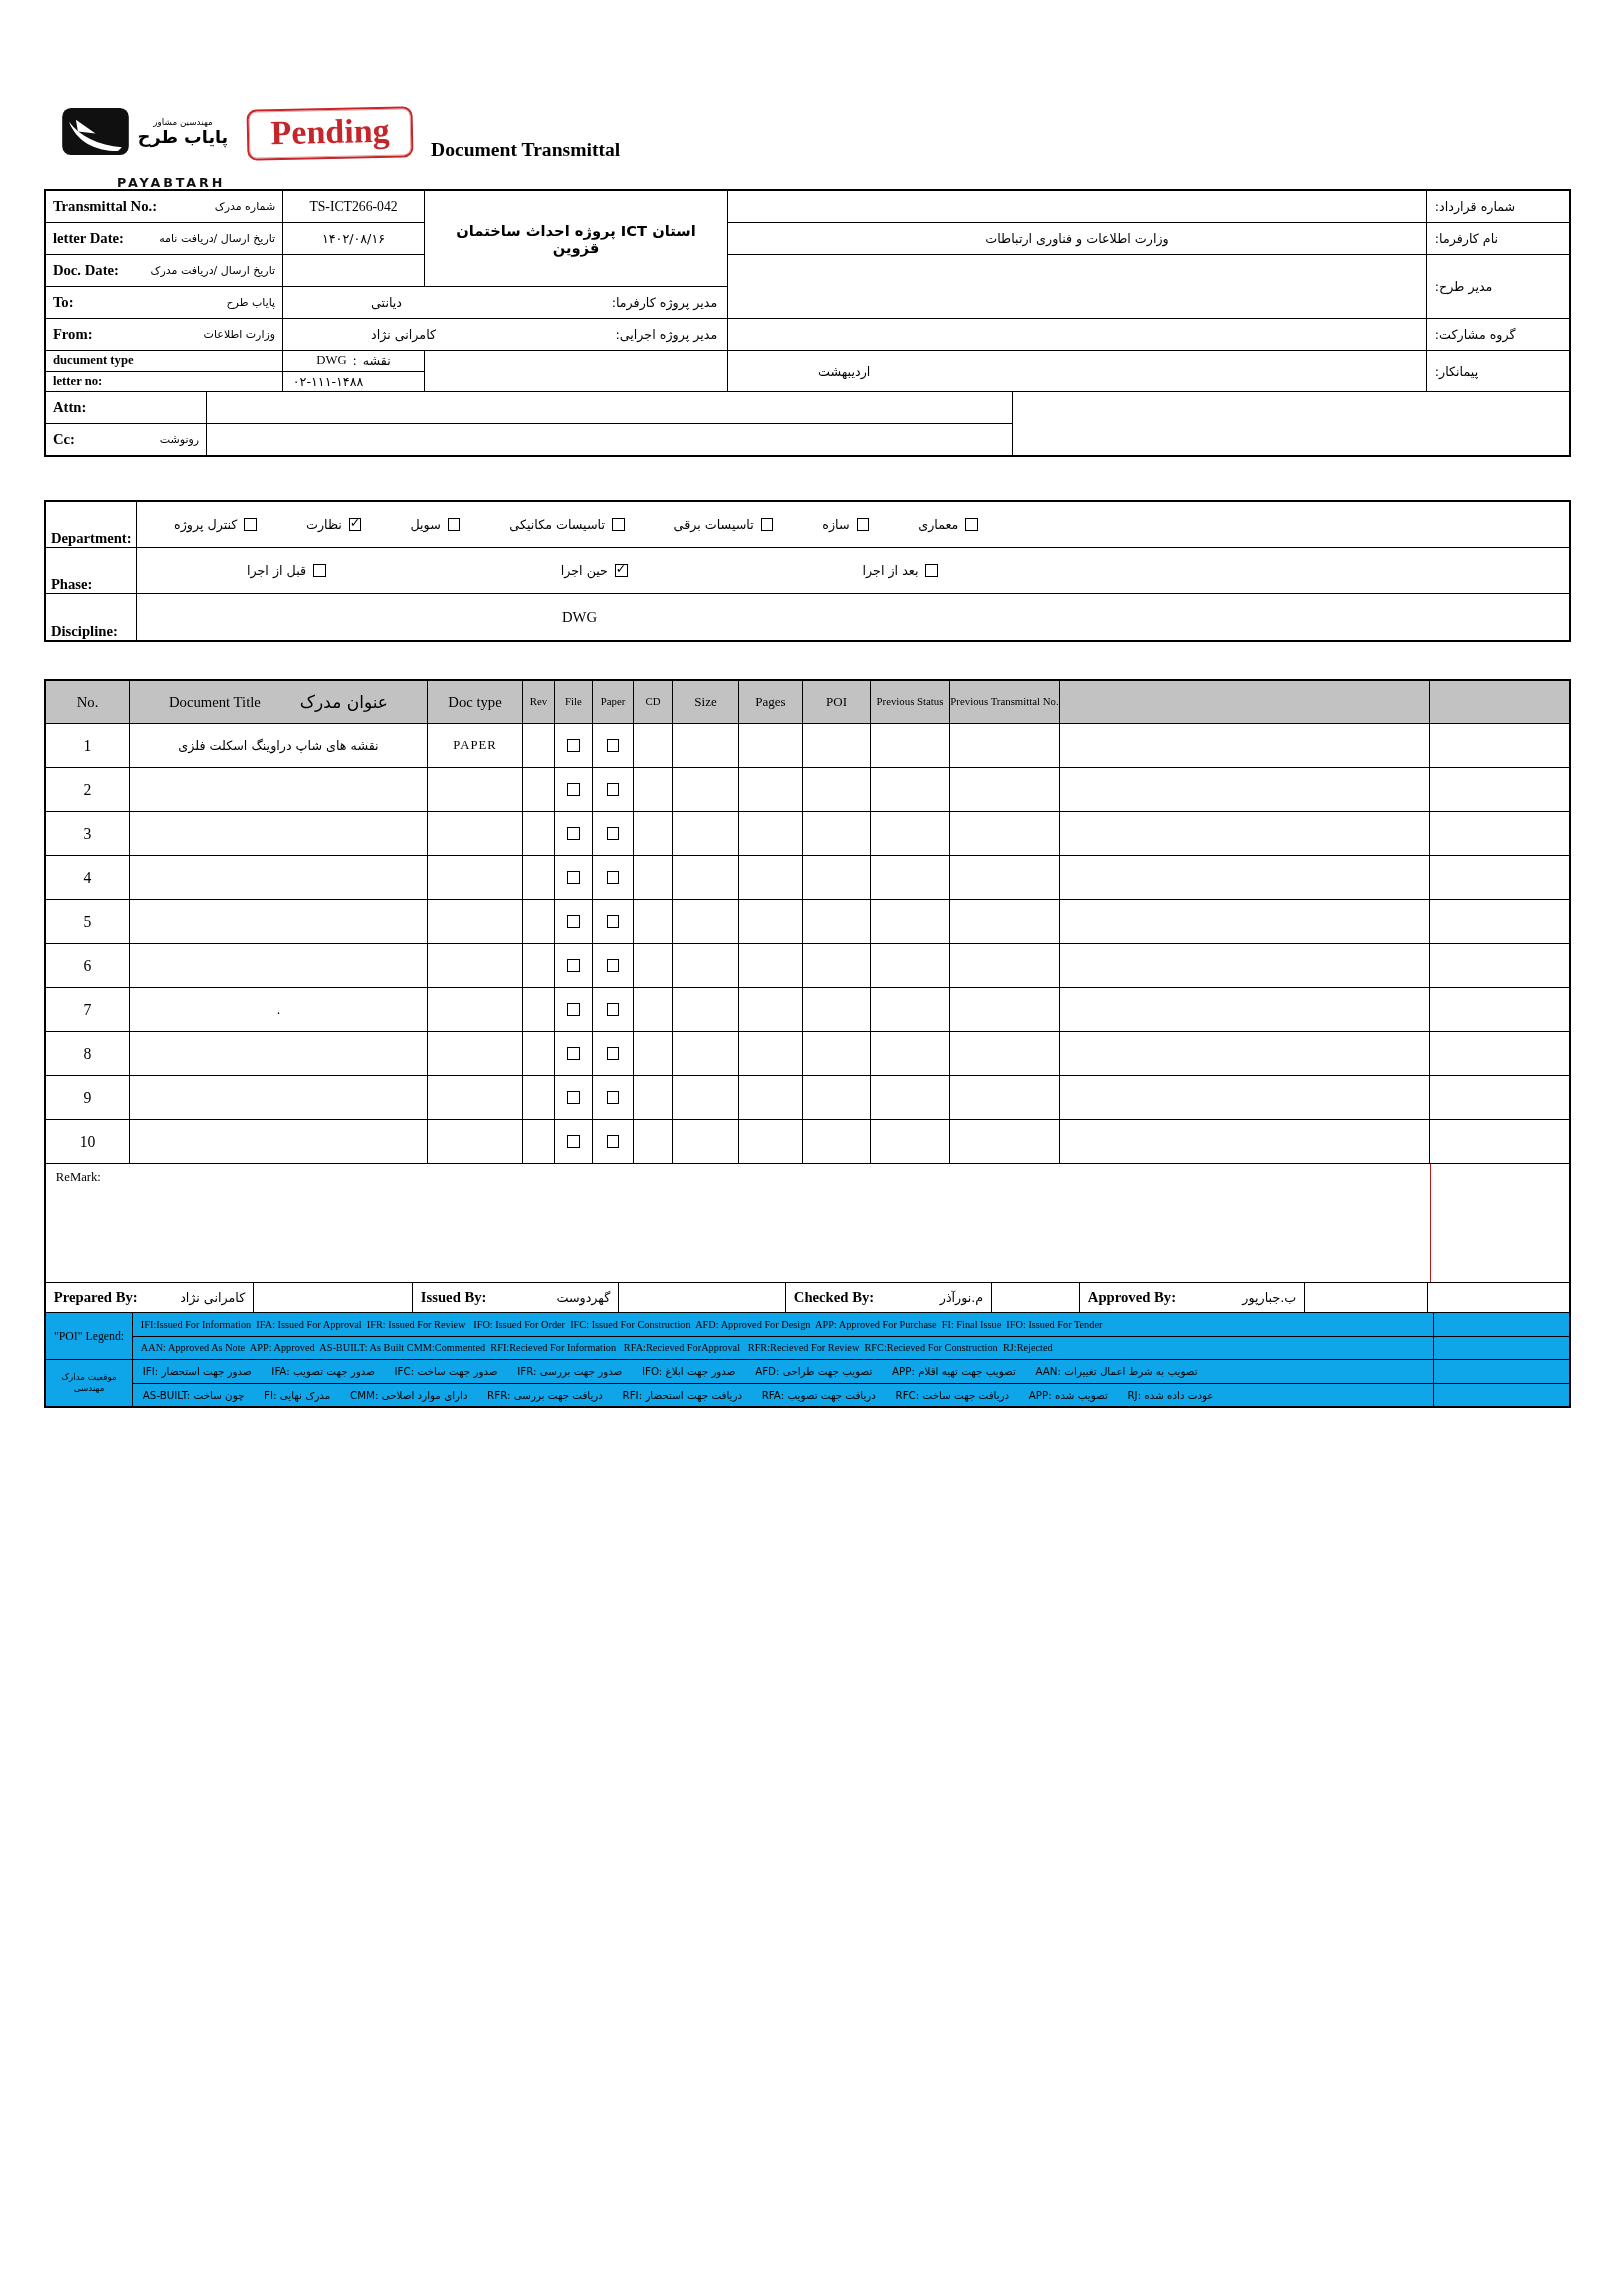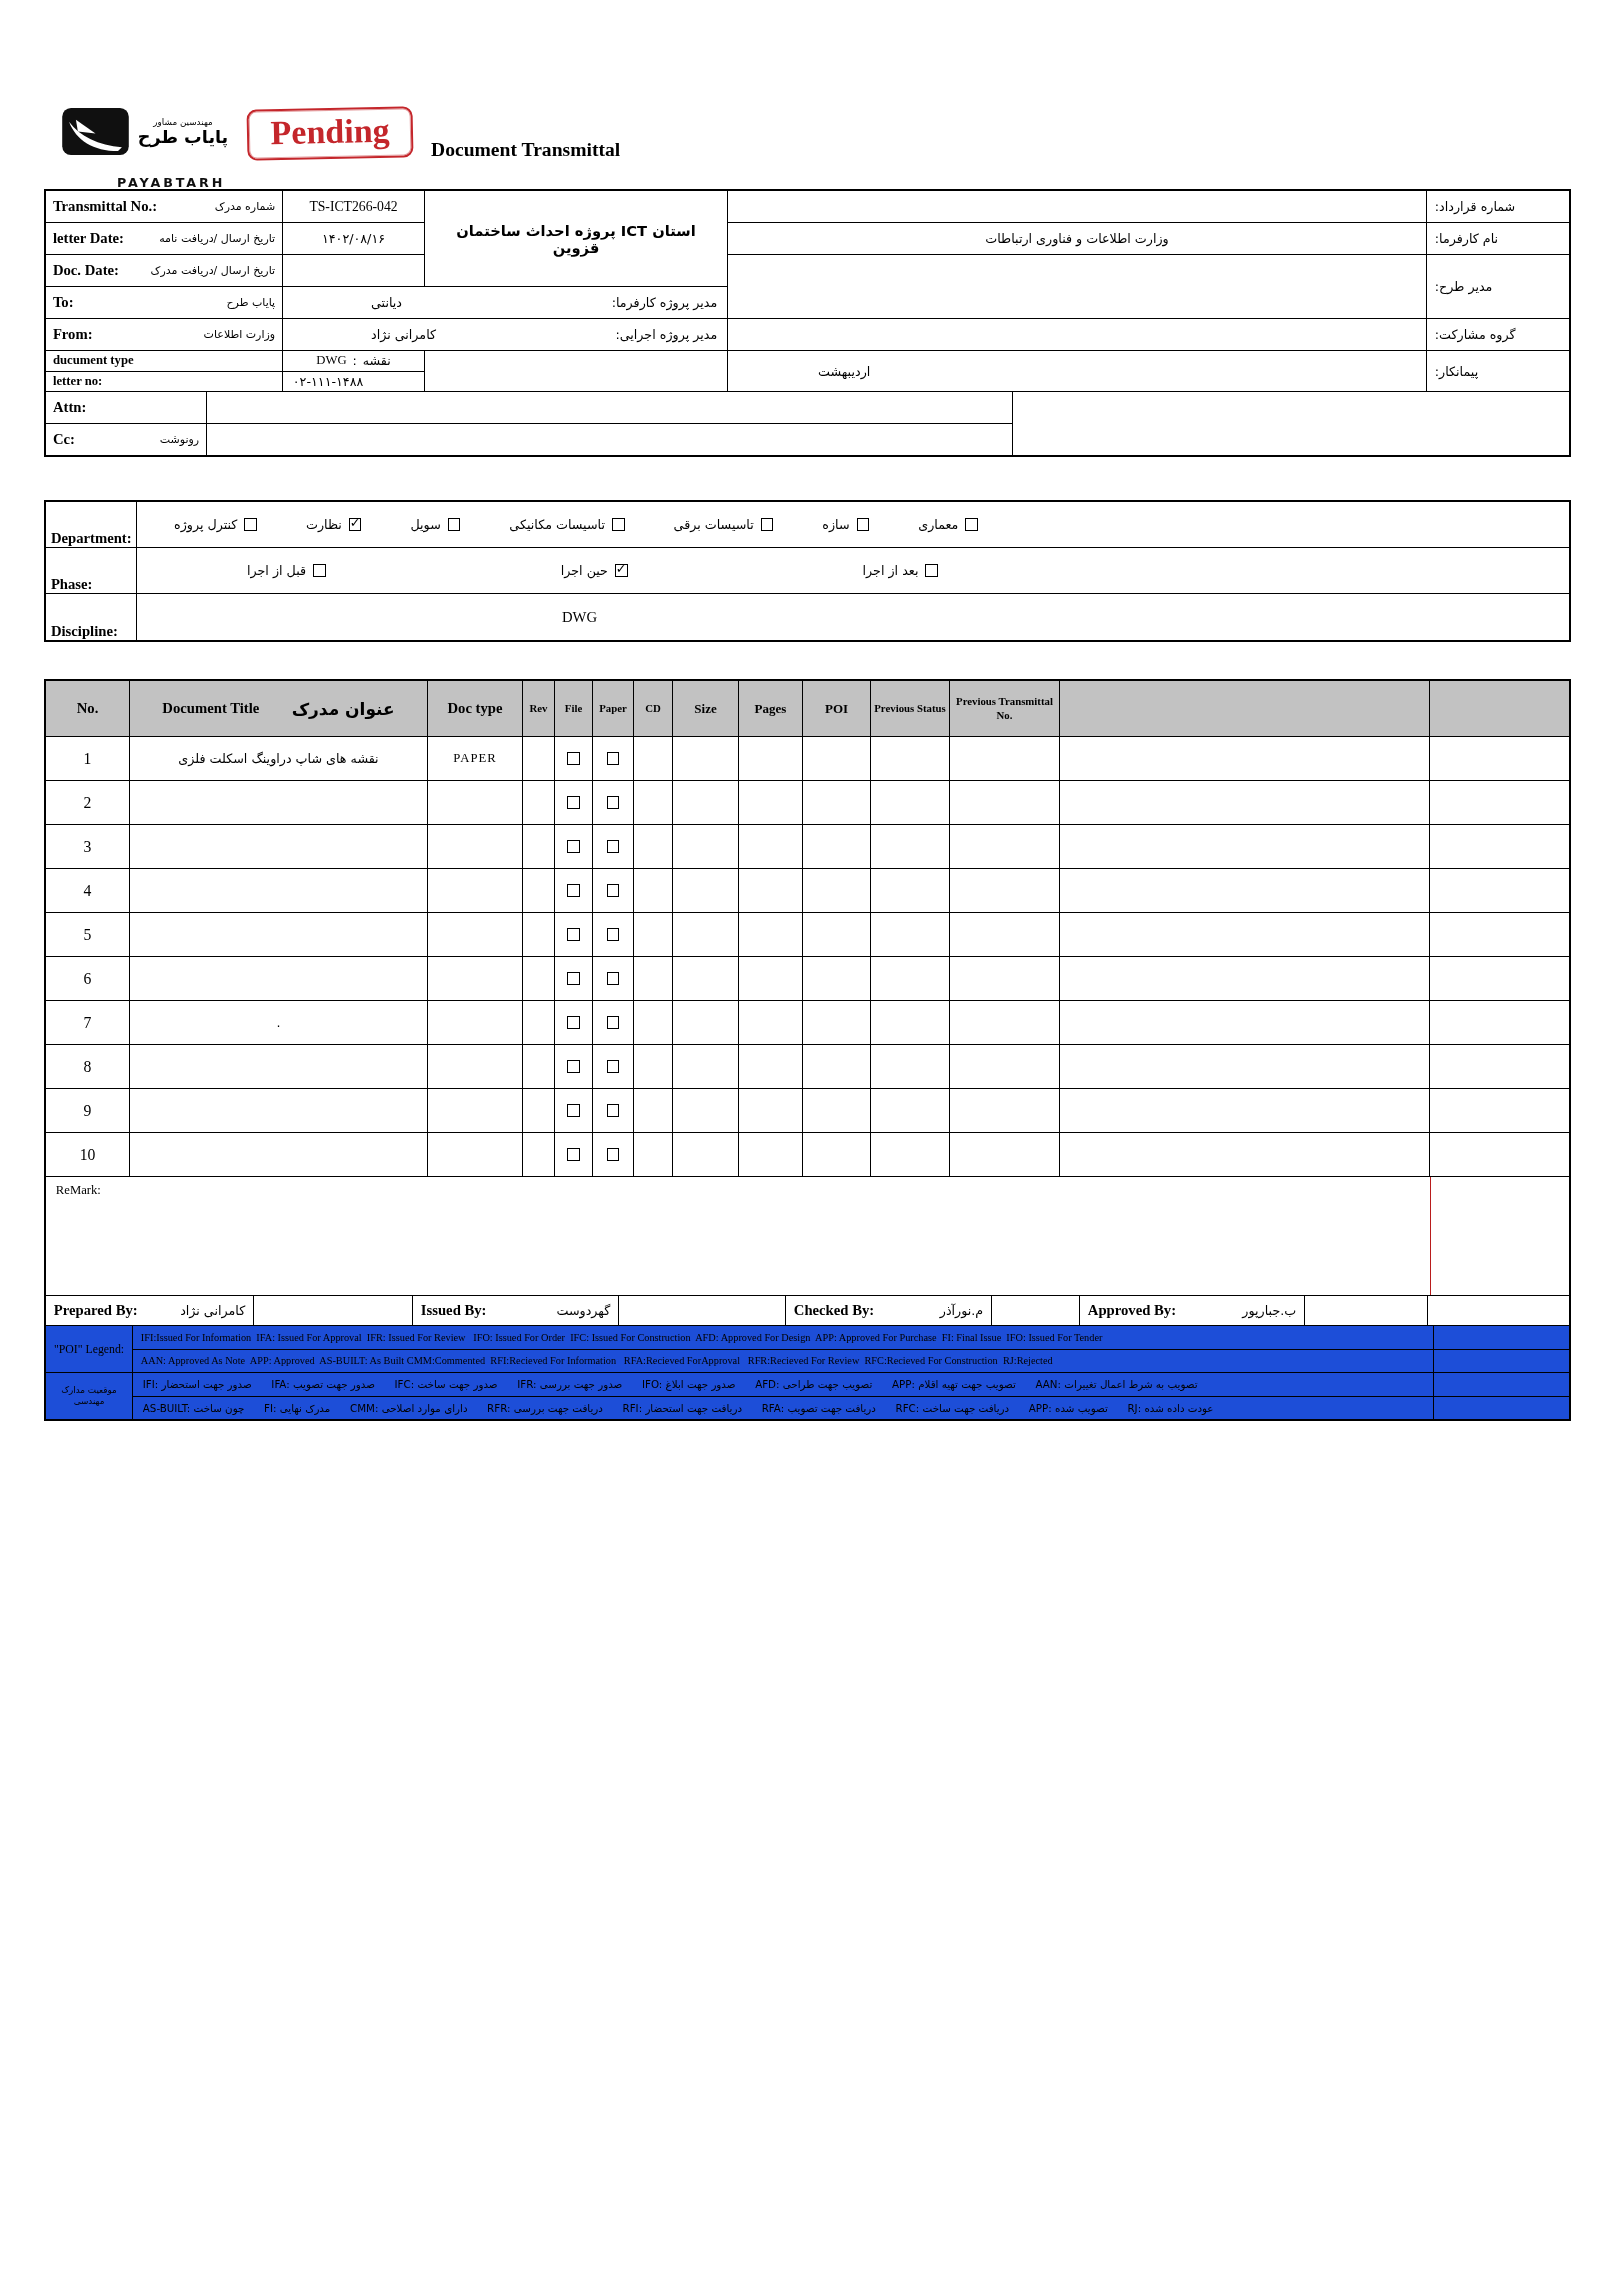--- a/index.html
+++ b/index.html
@@ -78,22 +78,22 @@
   .dept-opts { display:flex; align-items:center; padding-left:37px; gap:49px; }
   .phase-opts { display:flex; align-items:center; padding-left:110px; gap:235px; }
   .disc-val { display:flex; align-items:center; padding-left:425px; font-size:14.7px; }
 
   
   .main-block { position:absolute; left:44px; top:679px; width:1527px; border:2px solid #000; }
   .main-block > * + * { border-top:1px solid #000; }
   .doc-cols { display:grid; gap:1px; background:#000;
               grid-template-columns:83px 297px 94px 31px 37px 40px 38px 65px 63px 67px 78px 109px 369px 1fr; }
   .doc-cols > div { background:#fff; }
-  .doc-head > div { background:#c2c2c2; height:55px; display:flex; align-items:center; justify-content:center;
-                    text-align:center; font-family:"Liberation Serif",serif; font-weight:bold; }
+  .doc-head > div { background:#c2c2c2; height:42px; display:flex; align-items:center; justify-content:center;
+                    text-align:center; font-family:"Liberation Serif",serif; font-weight:normal; }
   .h-lg { font-size:14.7px; } .h-md { font-size:13px; } .h-sm { font-size:10.8px; line-height:1.25; }
   .h-title { justify-content:space-evenly !important; }
   .h-title .fa { font-size:17px; }
   #doc-rows .doc-row + .doc-row { border-top:1px solid #000; }
   .doc-row > div { height:43px; display:flex; align-items:center; justify-content:center; }
   .dc-no { font-family:"Liberation Serif",serif; font-size:15.7px; }
   .dc-title { font-size:12.7px; }
   .dc-dtype { font-family:"Liberation Serif",serif; font-size:12.7px; letter-spacing:1px; }
 
   .remark-grid { display:grid; gap:1px; background:#b91c1c; grid-template-columns:1384px 1fr; }
@@ -102,21 +102,21 @@
 
   .sig-grid { display:grid; gap:1px; background:#000;
               grid-template-columns:207px 158px 205px 166px 205px 87px 224px 122px 1fr; }
   .sig-grid > div { background:#fff; height:29px; display:flex; align-items:center; }
   .sig-pair { justify-content:space-between; padding:0 7.8px; }
   .sig-l { font-family:"Liberation Serif",serif; font-weight:bold; font-size:14.7px; white-space:nowrap; }
   .sig-v { font-size:12.7px; white-space:nowrap; }
 
   .legend-grid { display:grid; gap:1px; background:#000;
                  grid-template-columns:86px 1300px 1fr; grid-auto-rows:22.5px; }
-  .legend-grid > div { background:#1d4ed8; display:flex; align-items:center; }
+  .legend-grid > div { background:#0ea5e9; display:flex; align-items:center; }
   .lg-poi { grid-area:1/1/3/2; justify-content:center; font-family:"Liberation Serif",serif; font-size:11.8px; }
   .lg-en1 { grid-area:1/2/2/3; } .lg-en2 { grid-area:2/2/3/3; }
   .lg-fal { grid-area:3/1/5/2; justify-content:center; text-align:center; font-size:8.8px; line-height:1.2; padding:0 3.9px; }
   .lg-fa1 { grid-area:3/2/4/3; } .lg-fa2 { grid-area:4/2/5/3; }
   .lg-r1{grid-area:1/3/2/4}.lg-r2{grid-area:2/3/3/4}.lg-r3{grid-area:3/3/4/4}.lg-r4{grid-area:4/3/5/4}
   .lg-text { font-family:"Liberation Serif",serif; font-size:10.3px; white-space:pre; padding-left:7.8px; direction:ltr; overflow:hidden; }
   .lg-text-fa { font-size:10.3px; white-space:pre; padding-left:9.8px; direction:ltr; overflow:hidden; }
 </style>
 </head>
 <body>

